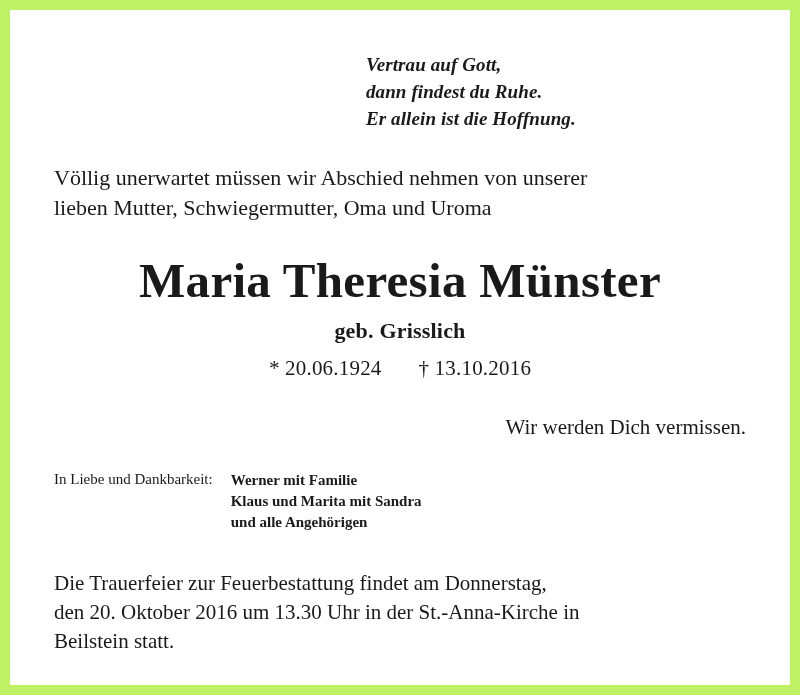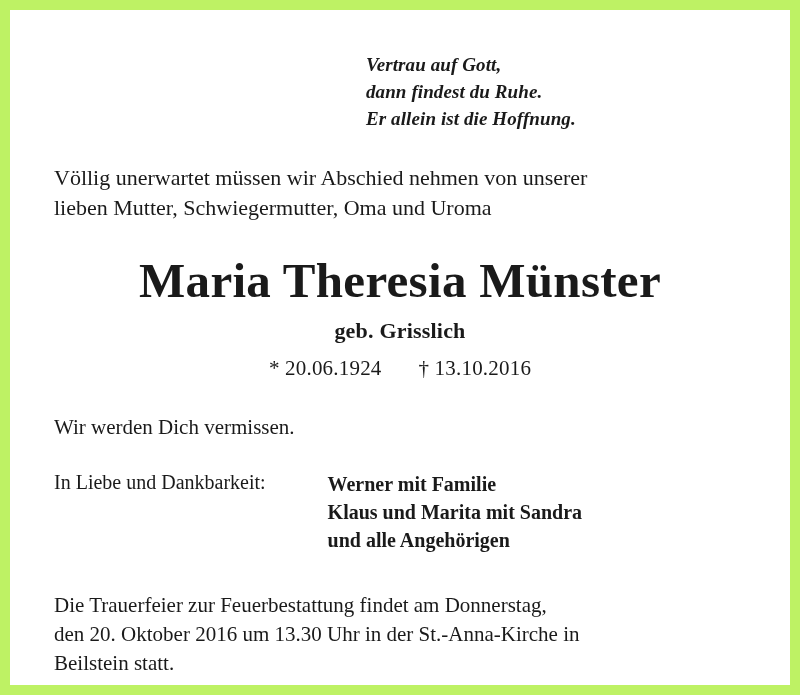--- a/index.html
+++ b/index.html
@@ -72,27 +72,27 @@
     margin-top: 12px;
     letter-spacing: 0.2px;
   }
   .dates-row .date-gap {
     display: inline-block;
     width: 26px;
   }
   .miss-line {
     margin: 34px 0 0 0;
     font-size: 21px;
+    text-align: right;
   }
   .gratitude-block {
     margin: 30px 0 0 0;
     display: flex;
     align-items: flex-start;
-    font-size: 20px;
-    gap: 44px;
+    font-size: 15px;
   }
   .gratitude-label {
     white-space: nowrap;
     padding-top: 1px;
   }
   .family-list {
     margin-left: 18px;
     font-weight: bold;
     line-height: 1.42;
   }

